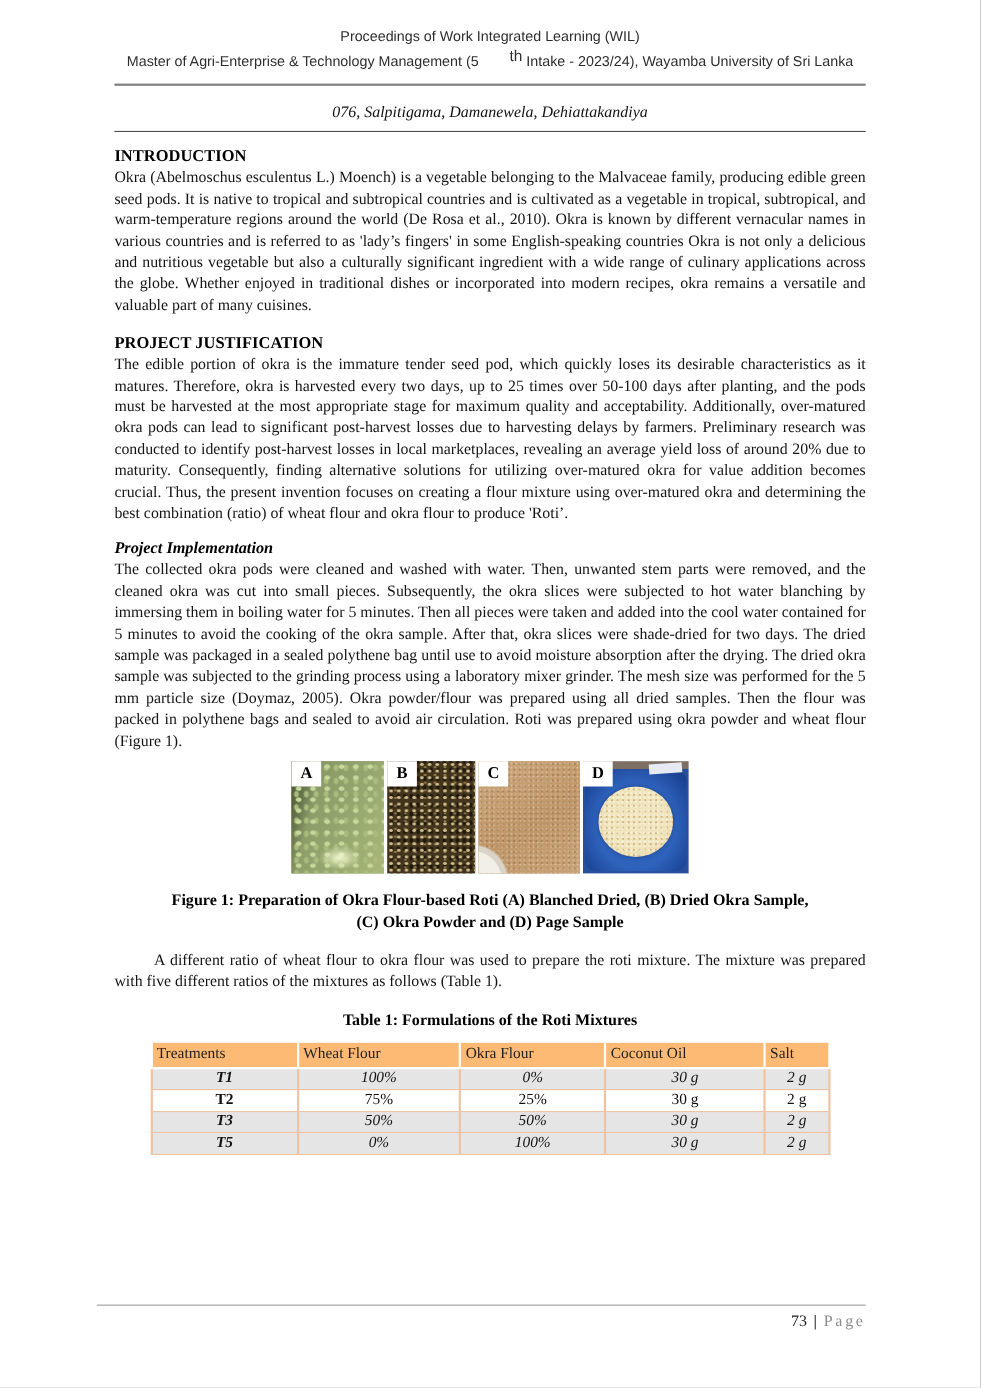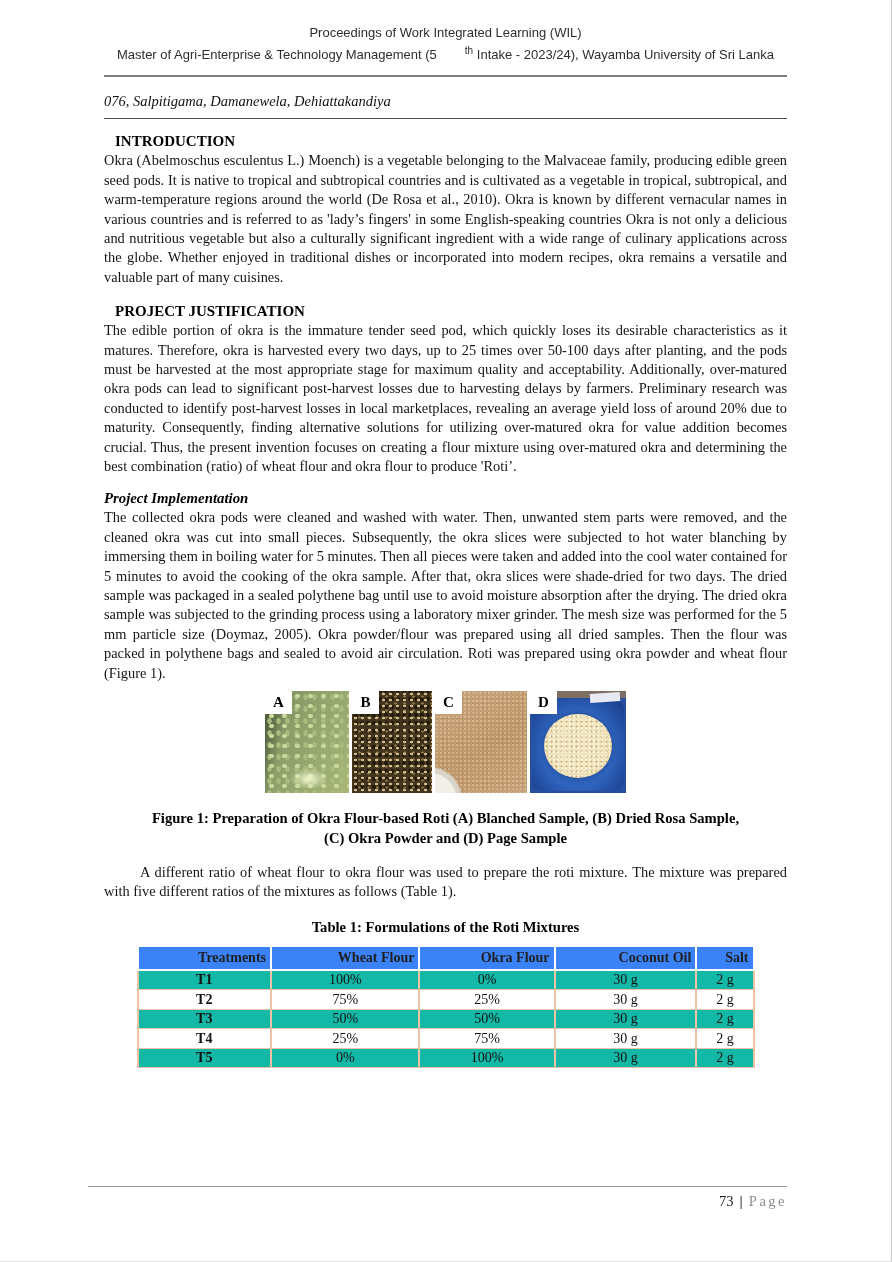--- a/index.html
+++ b/index.html
@@ -14,31 +14,31 @@
     border-right: 1px solid #c9c9c9;
     border-bottom: 1px solid #e3e3e3;
     font-family: "Liberation Serif", serif;
     color: #1a1a1a;
     overflow: hidden;
   }
   .it { }
 
   
   .jheader { text-align: center; font-family: "Liberation Sans", sans-serif; font-size: 13px; line-height: 17.5px; color: #2e2e2e; }
-  .jheader sup { font-size: 10px; margin-left: 28px; }
+  .jheader sup { font-size: 14px; margin-left: 28px; }
   .rule-thick { border: none; border-top: 2px solid #7f7f7f; margin: 12px 0 0 0; }
   .rule-thin  { border: none; border-top: 1px solid #4d4d4d; margin: 8px 0 0 0; }
 
   
   .paper-title { margin: 22px 0 0 0; text-align: center; font-size: 16.5px; font-weight: bold; color: #1F4E79; letter-spacing: 0.2px; }
   .author      { margin: 19px 0 0 0; text-align: center; font-size: 15px; font-weight: bold; color: #538135; }
-  .address     { margin: 16px 0 0 0; text-align: left; font-size: 14.5px; font-style: italic; color: #111; }
-
-  
-  .sec-heading { margin: 14px 0 0 11px; font-size: 15px; font-weight: bold; color: #000; }
+  .address     { margin: 16px 0 0 0; text-align: center; font-size: 14.5px; font-style: italic; color: #111; }
+
+  
+  .sec-heading { margin: 14px 0 0 0; font-size: 15px; font-weight: bold; color: #000; }
   .sub-heading { margin: 14px 0 0 0; font-size: 14.8px; font-weight: bold; font-style: italic; color: #000; }
   .body-par { margin: 1px 0 0 0; font-size: 14.4px; line-height: 19.4px; text-align: justify; color: #141414; }
   .indent-par { text-indent: 36px; margin-top: 15px; }
 
   
   .figure-row { margin-top: 8px; display: flex; justify-content: center; gap: 3px; }
   .fig-panel { position: relative; height: 102px; }
   .panel-label { position: absolute; left: 0; top: 0; width: 27px; height: 23px; background: #fff; z-index: 2;
                  display: flex; align-items: center; justify-content: center;
                  font-family: "Liberation Serif", serif; font-weight: bold; font-size: 15px; color: #000; }
@@ -79,29 +79,29 @@
     background-size: 4px 4px, 5px 5px, 100% 100%;
     box-shadow: 0 0 4px rgba(20,40,90,0.5); }
   .p-d .tag { position: absolute; right: 6px; top: 2px; width: 30px; height: 9px; background: #e7eaf2; transform: rotate(-4deg); }
 
   .caption { margin-top: 15px; text-align: center; font-size: 14.6px; font-weight: bold; line-height: 20px; color:#000; }
 
   
   .table-title { margin-top: 17px; text-align: center; font-size: 14.6px; font-weight: bold; color:#000; }
   table.formulations { width: 618px; margin: 11px auto 0 auto; border-collapse: collapse; font-size: 14px; }
   table.formulations th {
-    background: #3b82f6; color: #1f1f1f; font-weight: bold;
-    padding: 2px 4px; height: 18px; text-align: right;
+    background: #fdba74; color: #1f1f1f; font-weight: normal;
+    padding: 2px 4px; height: 18px; text-align: left;
     border-left: 2px solid #fff; border-right: 2px solid #fff; border-bottom: 2px solid #fff;
   }
   table.formulations td {
     padding: 1px 4px; height: 16.5px; text-align: center; color:#111;
     border: 1px solid #eec3a3; border-left-width: 2px; border-right-width: 2px;
   }
-  table.formulations tr.alt td { background: #14b8a6; }
+  table.formulations tr.alt td { background: #e5e5e5; font-style: italic; }
   table.formulations td.tcode { font-weight: bold; }
 
   
   .footer { position: absolute; left: 88px; right: 104px; top: 1186px; }
   .footer hr { border: none; border-top: 1px solid #9c9c9c; margin: 0; }
   .footer-line { margin-top: 6px; text-align: right; font-size: 14.5px; }
   .footer-num { color: #1a1a1a; }
   .footer-sep { color: #3a3a3a; font-weight: bold; padding: 0 6px; }
   .footer-label { color: #8c8c8c; letter-spacing: 2.5px; }
 </style>
@@ -143,21 +143,21 @@
     <div class="fig-panel p-d">
       <span class="panel-label">D</span>
       <div class="tray">
         <div class="roti"></div>
       </div>
       <div class="tag"></div>
     </div>
   </div>
 
   <div class="caption">
-    <div>Figure 1: Preparation of Okra Flour-based Roti (A) Blanched Sample, (B) Dried Rosa Sample,</div>
+    <div>Figure 1: Preparation of Okra Flour-based Roti (A) Blanched Dried, (B) Dried Okra Sample,</div>
     <div>(C) Okra Powder and (D) Page Sample</div>
   </div>
 
   <p class="body-par indent-par">A different ratio of wheat flour to okra flour was used to prepare the roti mixture. The mixture was prepared with five different ratios of the mixtures as follows (Table 1).</p>
 
   <div class="table-title">Table 1: Formulations of the Roti Mixtures</div>
 
   <table class="formulations">
     <thead>
       <tr>
@@ -183,27 +183,20 @@
         <td>30 g</td>
         <td>2 g</td>
       </tr>
       <tr class="alt">
         <td class="tcode">T3</td>
         <td>50%</td>
         <td>50%</td>
         <td>30 g</td>
         <td>2 g</td>
       </tr>
-      <tr>
-        <td class="tcode">T4</td>
-        <td>25%</td>
-        <td>75%</td>
-        <td>30 g</td>
-        <td>2 g</td>
-      </tr>
       <tr class="alt">
         <td class="tcode">T5</td>
         <td>0%</td>
         <td>100%</td>
         <td>30 g</td>
         <td>2 g</td>
       </tr>
     </tbody>
   </table>
 

